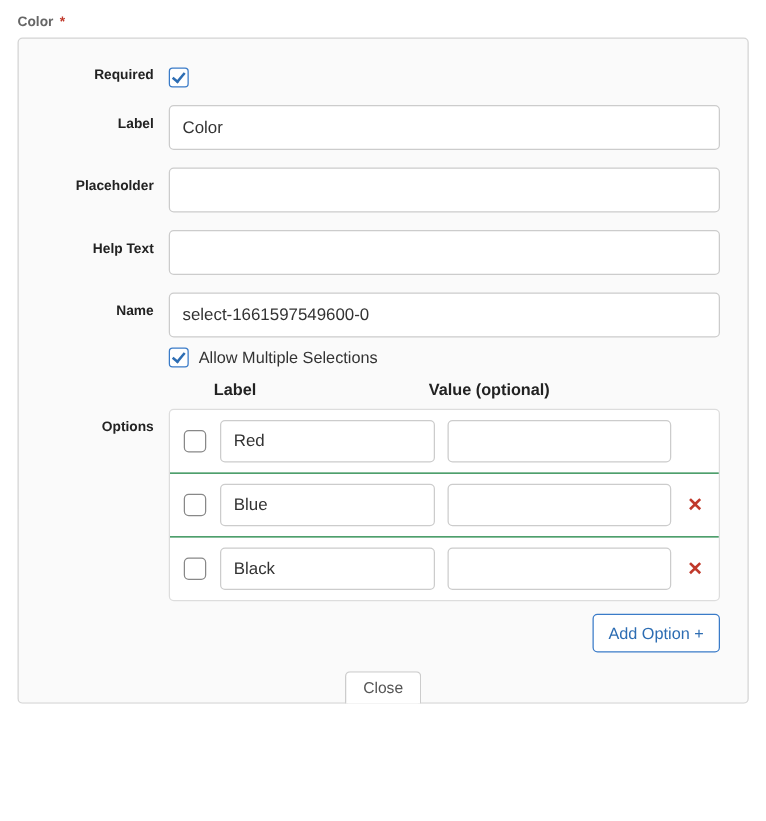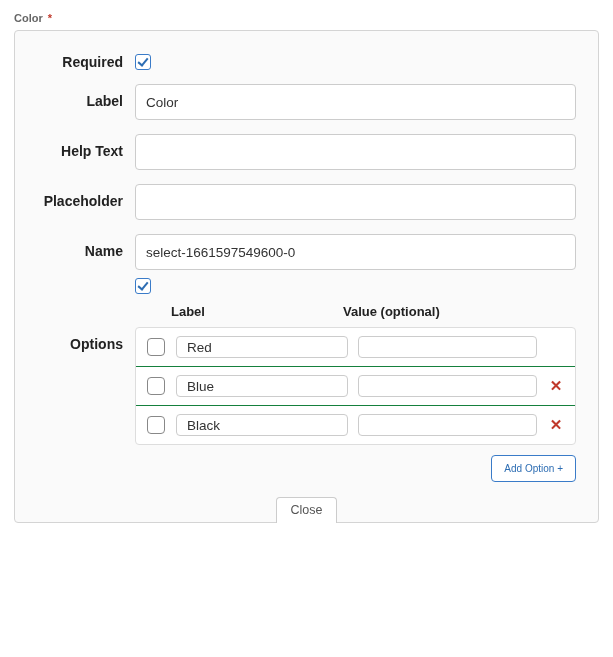--- a/index.html
+++ b/index.html
@@ -35,21 +35,21 @@
     margin-bottom: 14px;
   }
   .form-row > .lbl {
     width: 98px;
     flex: 0 0 98px;
     text-align: right;
     font-weight: 700;
     color: #222;
     padding-top: 9px;
     padding-right: 12px;
-    font-size: 14px;
+    font-size: 11px;
   }
   .form-row > .control {
     flex: 1;
     min-width: 0;
   }
   input[type=text] {
     width: 100%;
     height: 36px;
     border: 1px solid #ccc;
     border-radius: 4px;
@@ -111,39 +111,39 @@
   .opt-header .h-value { flex: 1; }
   .opt-row {
     display: flex;
     align-items: center;
     gap: 10px;
     padding: 8px 10px;
     border-top: 1px solid #15803d;
   }
   .opt-row:first-child { border-top: none; }
   .opt-row input[type=text] {
-    height: 22px;
+    height: 34px;
   }
   .opt-row .cell-chk { flex: 0 0 20px; display:flex; justify-content:center;}
   .opt-row .cell-label { flex: 0 0 172px; }
   .opt-row .cell-value { flex: 1; }
   .opt-row .cell-del { flex: 0 0 18px; color:#c0392b; font-weight:bold; cursor:pointer; text-align:center; font-size:15px;}
   .opt-row .cell-del.hidden { visibility:hidden; }
   .add-btn-row {
     display:flex;
     justify-content:flex-end;
     margin-top:10px;
   }
   .btn-outline {
     border: 1px solid #3a7bc8;
     color: #2d6db3;
     background: #fff;
     border-radius: 4px;
     padding: 7px 12px;
-    font-size: 10px;
+    font-size: 13px;
     cursor: pointer;
   }
   .close-row {
     display:flex;
     justify-content:center;
     margin-top: 4px;
   }
   .btn-close {
     border: 1px solid #ccc;
     border-bottom: none;
@@ -175,46 +175,47 @@
   </div>
 
   <div class="form-row">
     <div class="lbl">Label</div>
     <div class="control">
       <input type="text" value="Color" style="">
     </div>
   </div>
 
   <div class="form-row">
+    <div class="lbl">Placeholder</div>
+    <div class="control">
+      <input type="text" value="" style="">
+    </div>
+  </div>
+
+  <div class="form-row">
     <div class="lbl">Help Text</div>
-    <div class="control">
-      <input type="text" value="" style="">
-    </div>
-  </div>
-
-  <div class="form-row">
-    <div class="lbl">Placeholder</div>
     <div class="control">
       <input type="text" value="" style="">
     </div>
   </div>
 
 
   <div class="form-row">
     <div class="lbl">Name</div>
     <div class="control">
       <input type="text" value="select-1661597549600-0" style="">
     </div>
   </div>
 
   <div class="form-row" style="margin-top:-6px;margin-bottom:10px;">
     <div class="lbl"></div>
     <div class="control">
       <div class="inline-check">
         <span id="chk-multi" class="chk checked"></span>
+        <span>Allow Multiple Selections</span>
       </div>
       <div class="opt-header">
         <div class="h-label">Label</div>
         <div class="h-value">Value (optional)</div>
       </div>
     </div>
   </div>
 
   <div class="form-row" style="margin-top:-8px;">
     <div class="lbl">Options</div>

